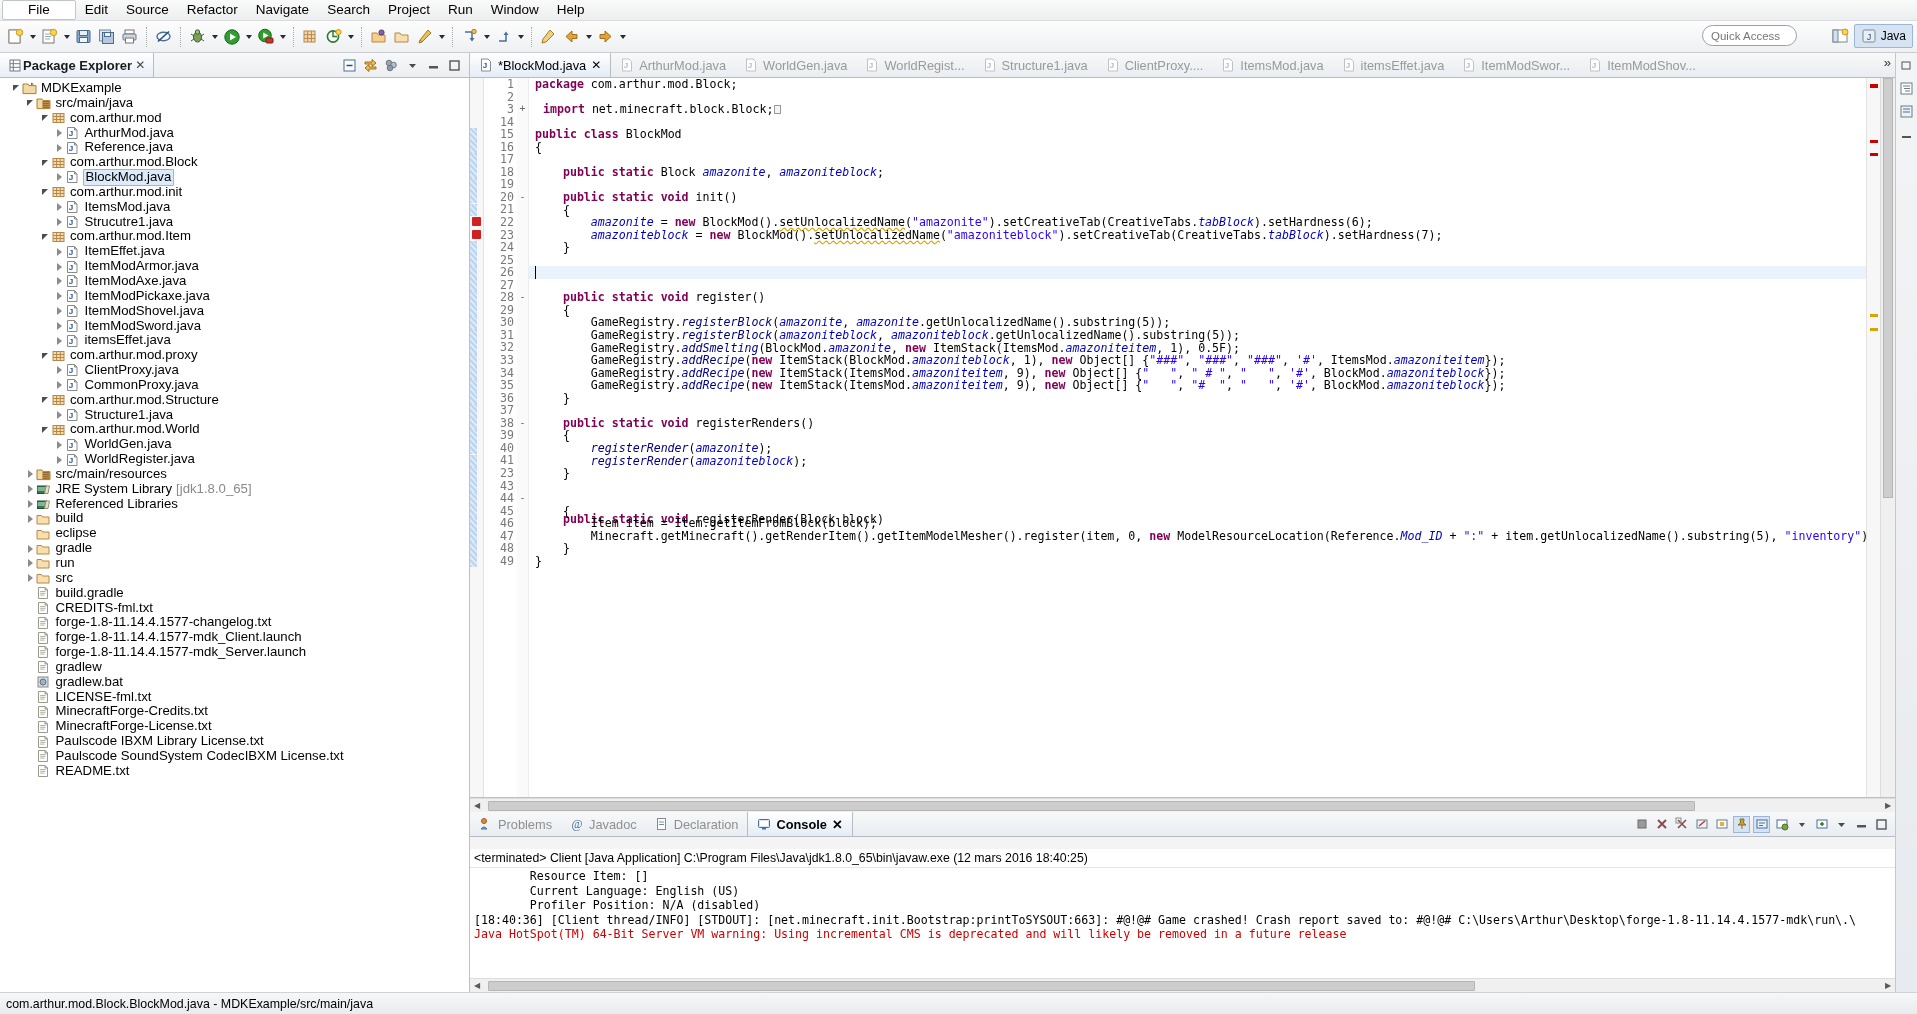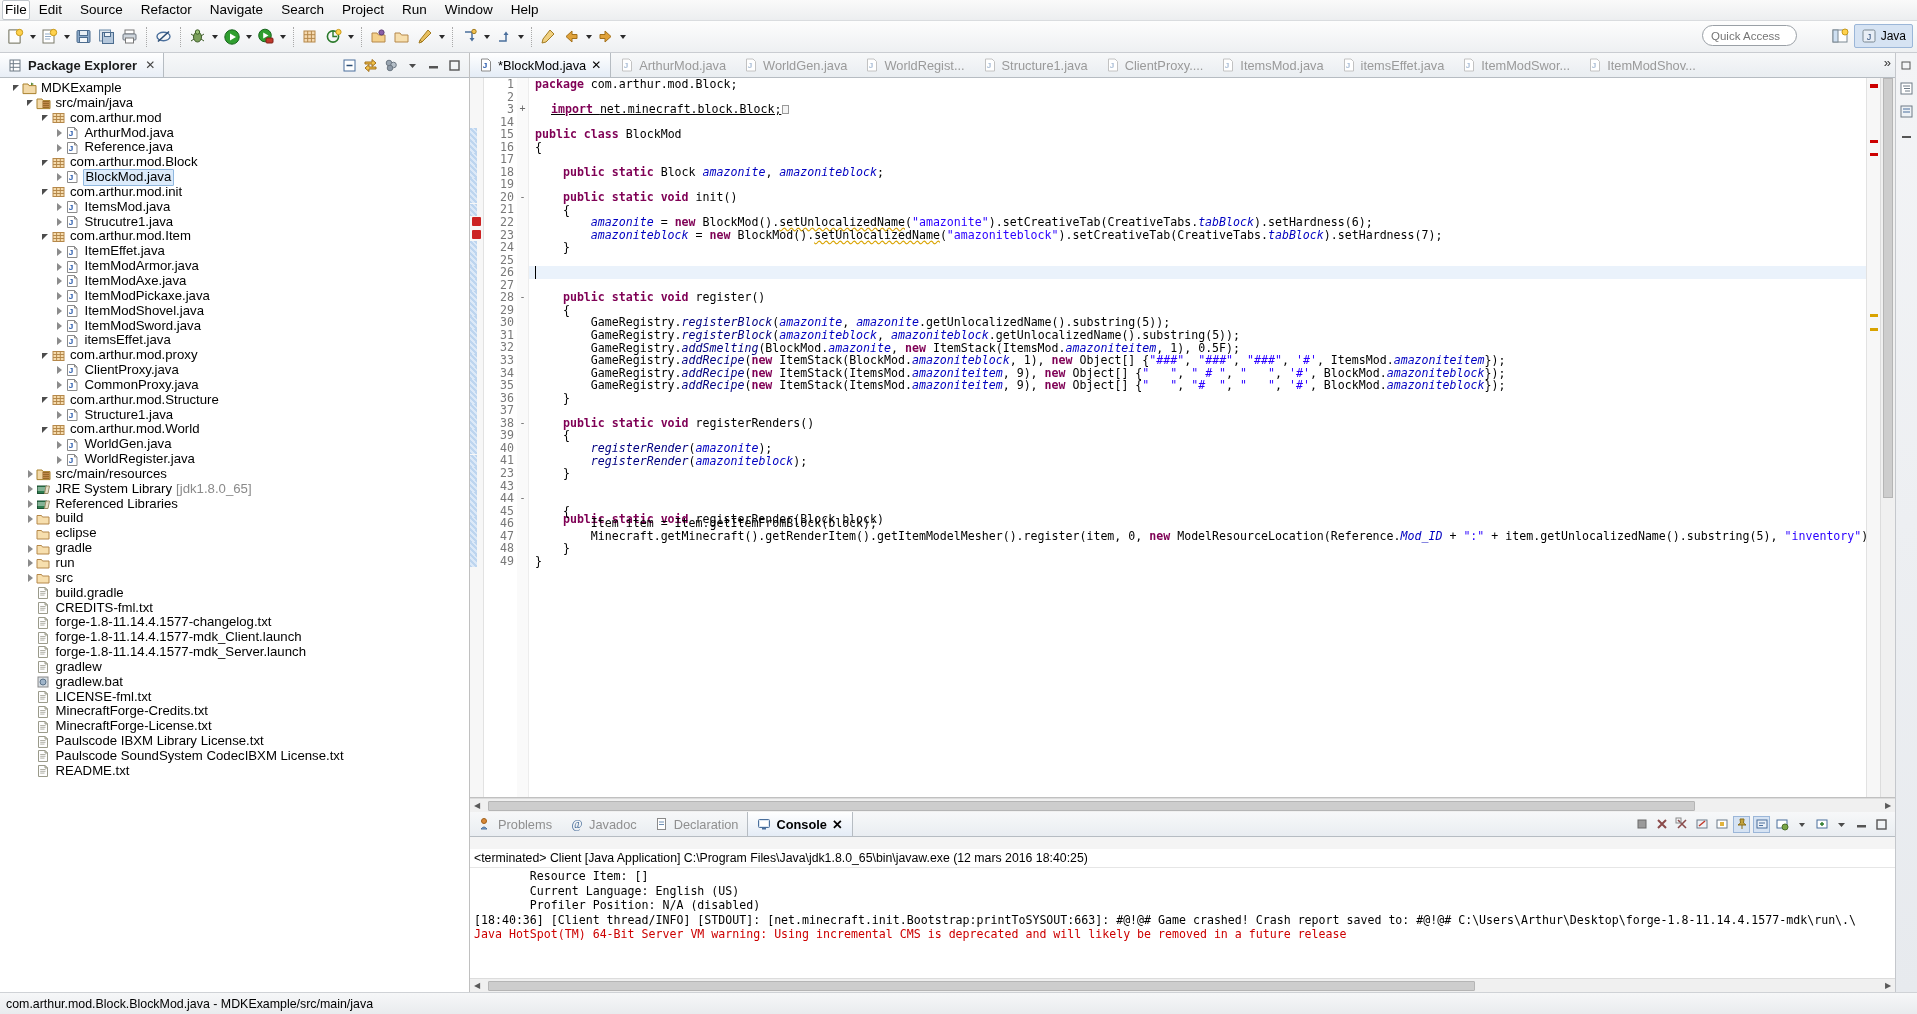--- a/index.html
+++ b/index.html
@@ -16,21 +16,21 @@
 
   
   .menubar {
     height: 21px; display: flex; align-items: center;
     background: linear-gradient(to bottom,#fafafa,#eceef0);
     border-bottom: 1px solid #dadcdf;
     padding-left: 2px;
     font-size: 13.5px;
   }
   .menubar .mi { padding: 2px 9px; line-height: 16px; cursor: default; white-space: nowrap; }
-  .menubar .mi.active { background: #ffffff; border: 1px solid #c0c6cc; padding: 1px 2px; border-radius: 2px; }
+  .menubar .mi.active { background: #ffffff; border: 1px solid #c0c6cc; padding: 1px 25px; border-radius: 2px; }
 
   
   .toolbar {
     height: 32px; display: flex; align-items: center;
     background: linear-gradient(to bottom,#fdfdfd,#eef0f2);
     border-bottom: 1px solid #c9ccd1;
     padding: 0 4px; position: relative;
   }
   .tb-sep { width: 1px; height: 20px; margin: 0 5px; border-left: 1px dotted #a9a9a9; }
   .tb-btn { width: 23px; height: 23px; display: flex; align-items: center; justify-content: center; position: relative; }
@@ -57,21 +57,21 @@
   .body { flex: 1; display: flex; min-height: 0; position: relative; }
 
   
   .explorer { width: 470px; display: flex; flex-direction: column; background: #f4f4f4; border-right: 1px solid #c0c0c0; }
   .view-tabbar {
     height: 25px; display: flex; align-items: stretch;
     background: linear-gradient(to bottom,#f7f8f9,#eceff2);
     border-bottom: 1px solid #b6bcc2; position: relative;
   }
   .view-tab {
-    display: flex; align-items: center; gap: 5px; padding: 0 8px;
+    display: flex; align-items: center; padding: 0 8px;
     background: linear-gradient(to bottom,#ffffff,#e8eef6);
     border-right: 1px solid #b6bcc2;
     font-size: 13px; font-weight: bold; color: #1b1b1b;
   }
   .view-tab .closex { font-size: 12px; color: #444; font-weight: normal; margin-left: 3px; }
   .view-tools { margin-left: auto; display: flex; align-items: center; gap: 4px; padding-right: 6px; }
   .vt-ico { width: 17px; height: 17px; display: flex; align-items: center; justify-content: center; }
 
   .tree { flex: 1; background: #ffffff; overflow: hidden; padding-top: 3px; font-size: 13.2px; }
   .trow { height: 14.85px; display: flex; align-items: center; white-space: nowrap; line-height: 14.85px; }
@@ -1170,21 +1170,21 @@
             <div class="codeline" style="text-align: center; color: rgb(106, 106, 106); font-size: 10px;">-</div>
             <div class="codeline" style="text-align: center; color: rgb(106, 106, 106); font-size: 10px;"></div>
             <div class="codeline" style="text-align: center; color: rgb(106, 106, 106); font-size: 10px;"></div>
             <div class="codeline" style="text-align: center; color: rgb(106, 106, 106); font-size: 10px;"></div>
             <div class="codeline" style="text-align: center; color: rgb(106, 106, 106); font-size: 10px;"></div>
             <div class="codeline" style="text-align: center; color: rgb(106, 106, 106); font-size: 10px;"></div>
           </div>
         <div class="codearea" id="codearea">
             <div class="codeline" style="padding-left: 6px; position: absolute; top: 0px; left: 0px; right: 0px;"><span class="kw">package </span><span>com.arthur.mod.Block;</span></div>
             <div class="codeline" style="padding-left: 6px; position: absolute; top: 12.55px; left: 0px; right: 0px;">&nbsp;</div>
-            <div class="codeline" style="padding-left: 6px; position: absolute; top: 25.1px; left: 16px; right: 0px; text-decoration: underline;"><span class="kw">import </span><span>net.minecraft.block.Block;</span><span style="display: inline-block; width: 7px; height: 9px; border: 1px solid rgb(153, 153, 153); background: rgb(244, 244, 244); vertical-align: middle; margin-left: 1px;"></span></div>
+            <div class="codeline" style="padding-left: 6px; position: absolute; top: 25.1px; left: 8px; right: 0px;"><span class="kw">import </span><span>net.minecraft.block.Block;</span><span style="display: inline-block; width: 7px; height: 9px; border: 1px solid rgb(153, 153, 153); background: rgb(244, 244, 244); vertical-align: middle; margin-left: 1px;"></span></div>
             <div class="codeline" style="padding-left: 6px; position: absolute; top: 37.65px; left: 0px; right: 0px;">&nbsp;</div>
             <div class="codeline" style="padding-left: 6px; position: absolute; top: 50.2px; left: 0px; right: 0px;"><span class="kw">public class </span><span>BlockMod</span></div>
             <div class="codeline" style="padding-left: 6px; position: absolute; top: 62.75px; left: 0px; right: 0px;"><span>{</span></div>
             <div class="codeline" style="padding-left: 6px; position: absolute; top: 75.3px; left: 0px; right: 0px;">&nbsp;</div>
             <div class="codeline" style="padding-left: 6px; position: absolute; top: 87.85px; left: 0px; right: 0px;"><span>    </span><span class="kw">public static </span><span>Block </span><span class="fld">amazonite</span><span>, </span><span class="fld">amazoniteblock</span><span>;</span></div>
             <div class="codeline" style="padding-left: 6px; position: absolute; top: 100.4px; left: 0px; right: 0px;">&nbsp;</div>
             <div class="codeline" style="padding-left: 6px; position: absolute; top: 112.95px; left: 0px; right: 0px;"><span>    </span><span class="kw">public static void </span><span>init()</span></div>
             <div class="codeline" style="padding-left: 6px; position: absolute; top: 125.5px; left: 0px; right: 0px;"><span>    {</span></div>
             <div class="codeline" style="padding-left: 6px; position: absolute; top: 138.05px; left: 0px; right: 0px;"><span>        </span><span class="fld">amazonite</span><span> = </span><span class="kw">new </span><span>BlockMod().</span><span class="warn-squig">setUnlocalizedName</span><span>(</span><span class="str">"amazonite"</span><span>).setCreativeTab(CreativeTabs.</span><span class="fld">tabBlock</span><span>).setHardness(6);</span></div>
             <div class="codeline" style="padding-left: 6px; position: absolute; top: 150.6px; left: 0px; right: 0px;"><span>        </span><span class="fld">amazoniteblock</span><span> = </span><span class="kw">new </span><span>BlockMod().</span><span class="warn-squig">setUnlocalizedName</span><span>(</span><span class="str">"amazoniteblock"</span><span>).setCreativeTab(CreativeTabs.</span><span class="fld">tabBlock</span><span>).setHardness(7);</span></div>

